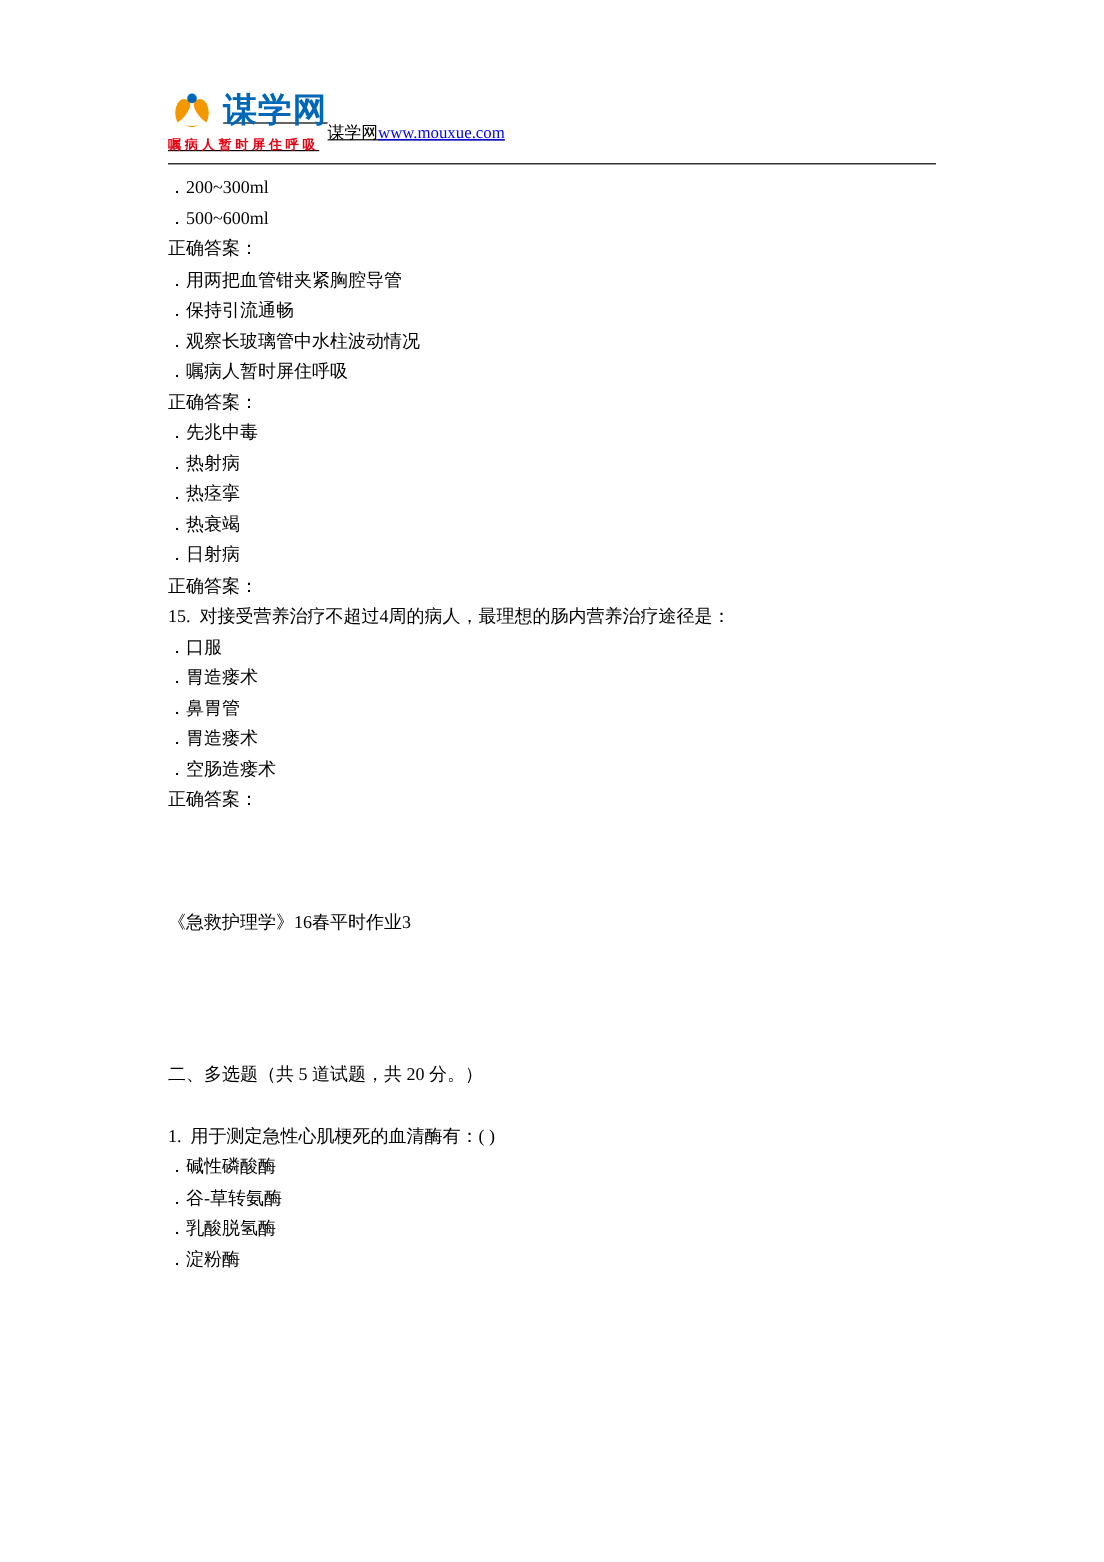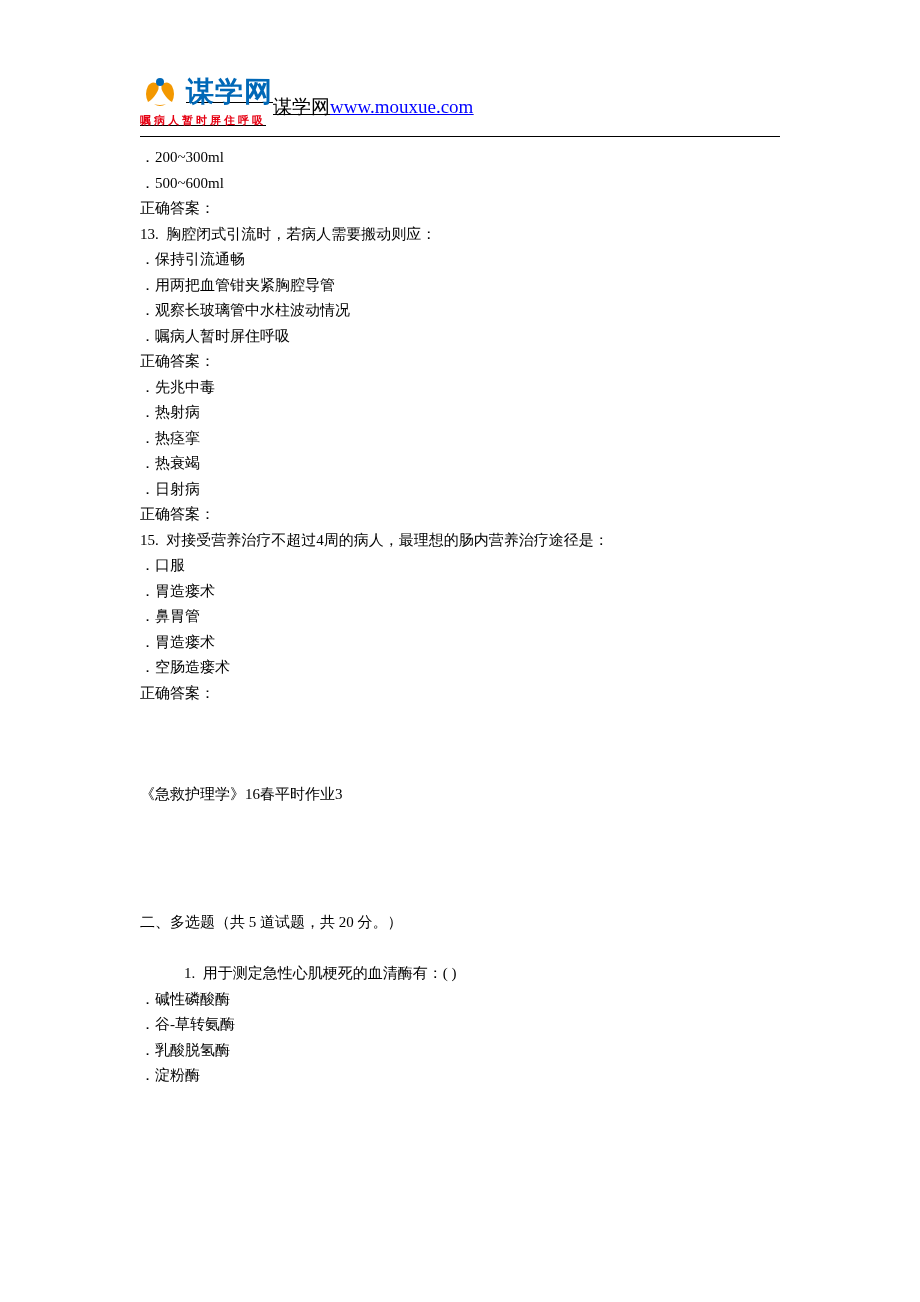--- a/index.html
+++ b/index.html
@@ -53,21 +53,21 @@
     }
     .logo-bottom {
       font-family: "SimHei", sans-serif;
       font-size: 11px;
       color: #e60012;
       letter-spacing: 3px;
       margin-top: 2px;
       font-weight: bold;
     }
     .header-right {
-      font-size: 19px;
+      font-size: 14px;
       color: #000;
       padding-bottom: 8px;
     }
     .header-right a {
       color: #0000ff;
       text-decoration: underline;
     }
     .divider {
       margin: 8px 140px 0 140px;
       border: none;
@@ -81,21 +81,20 @@
       white-space: pre;
     }
     .section-title {
       margin-top: 76px;
     }
     .section-title2 {
       margin-top: 102px;
     }
     .q-start {
       margin-top: 26px;
-      margin-left: 44px;
     }
   </style>
 </head>
 <body>
 
 <div class="header">
   <div class="logo">
     <div class="logo-top">
       <div class="logo-icon">
         <svg viewBox="0 0 40 36">
@@ -116,23 +115,22 @@
   </div>
 </div>
 
 <hr class="divider">
 
 <div class="content">
   <div class="line">．200~300ml</div>
   <div class="line">．500~600ml</div>
   <div class="line">正确答案：</div>
 
-  <div class="line">13.  胸腔闭式引流时，若病人需要搬动则应：</div>
+  <div class="line">．用两把血管钳夹紧胸腔导管</div>
   <div class="line">．保持引流通畅</div>
-  <div class="line">．用两把血管钳夹紧胸腔导管</div>
   <div class="line">．观察长玻璃管中水柱波动情况</div>
   <div class="line">．嘱病人暂时屏住呼吸</div>
   <div class="line">正确答案：</div>
 
   <div class="line">．先兆中毒</div>
   <div class="line">．热射病</div>
   <div class="line">．热痉挛</div>
   <div class="line">．热衰竭</div>
   <div class="line">．日射病</div>
   <div class="line">正确答案：</div>

